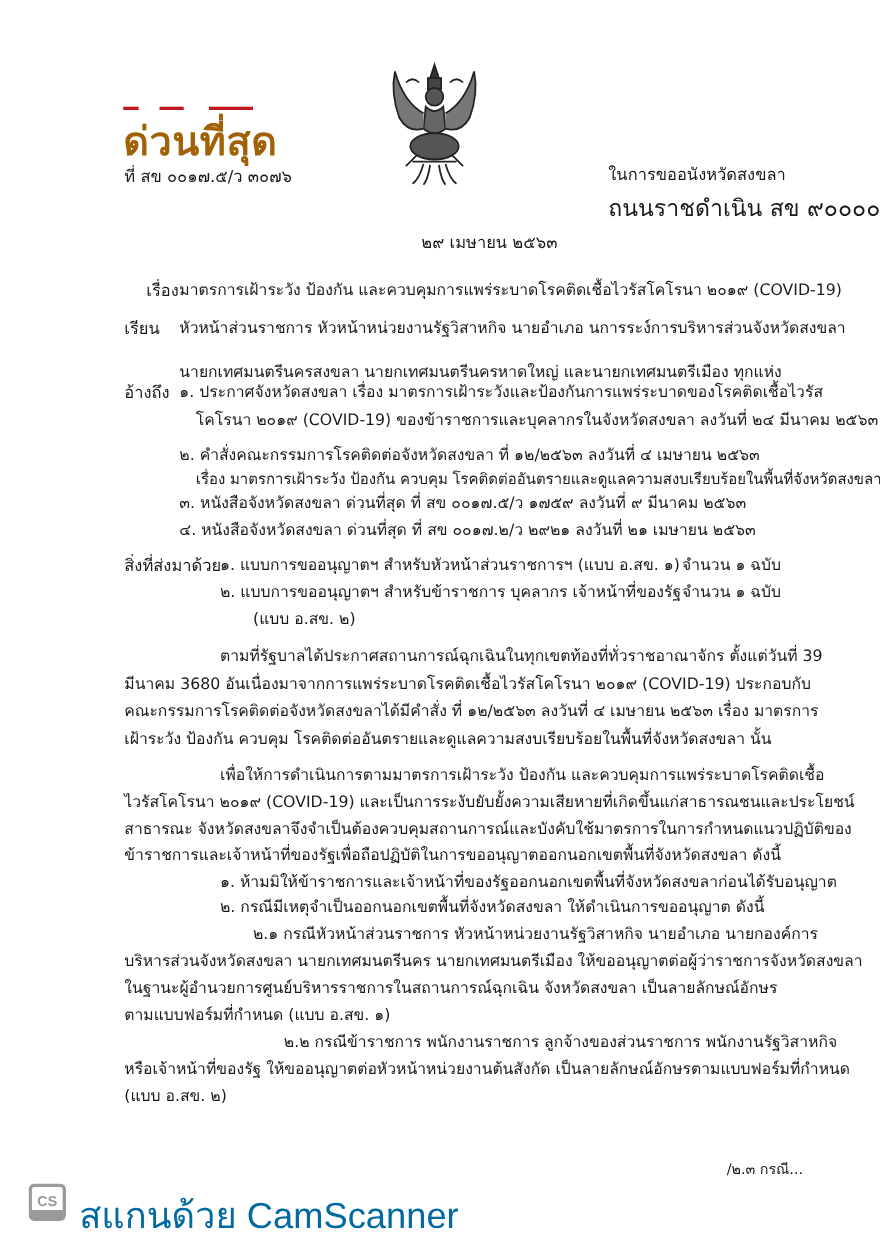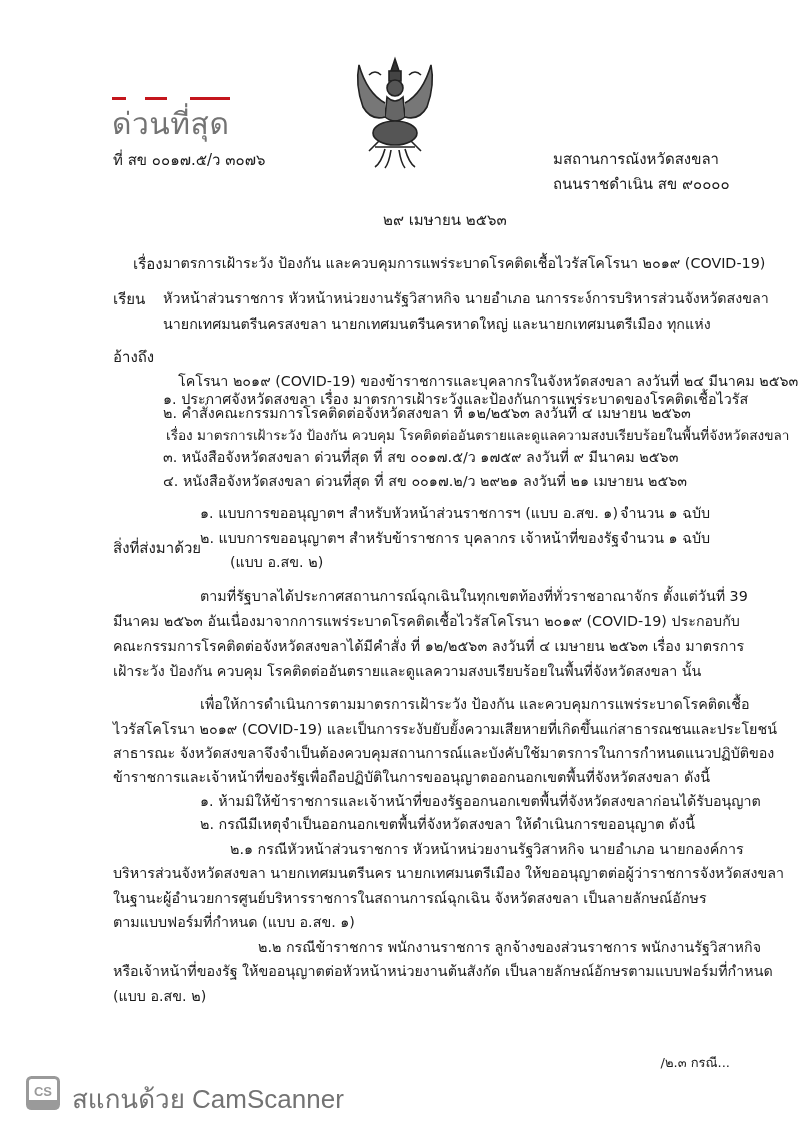--- a/index.html
+++ b/index.html
@@ -2,32 +2,32 @@
 <html><head>
 <meta charset="utf-8">
 <style>
   html, body { margin: 0; padding: 0; }
   body {
     width: 800px; height: 1139px; background: #ffffff; position: relative; overflow: hidden;
     font-family: "DejaVu Sans", "Liberation Sans", sans-serif; color: #1a1a1a;
   }
   .page { position: absolute; left: 0; top: 0; width: 800px; height: 1139px; }
   .abs { position: absolute; white-space: nowrap; }
-  .urgent { left: 112px; top: 100px; font-size: 30px; font-weight: normal; color: #737373; letter-spacing: 0.5px; }
+  .urgent { left: 112px; top: 100px; font-size: 36px; font-weight: bold; color: #a16207; letter-spacing: 0.5px; }
   .urgent-bar { position: absolute; height: 3px; background: #c4161c; top: 97px; }
   .docno { left: 113px; top: 148px; font-size: 15px; }
   .garuda { left: 345px; top: 55px; width: 100px; height: 115px; }
   .addr1 { left: 553px; top: 147px; font-size: 15px; }
-  .addr2 { left: 553px; top: 172px; font-size: 15px; }
+  .addr2 { left: 553px; top: 172px; font-size: 21px; }
   .date { left: 383px; top: 208px; font-size: 15px; }
   .lbl { font-size: 15px; font-weight: normal; }
   .line { position: absolute; white-space: nowrap; font-size: 14.3px; }
   .footer-next { right: 70px; top: 1052px; font-size: 13px; margin-left: 20px; }
   .cs-logo { left: 26px; top: 1076px; width: 34px; height: 21px; }
-  .cs-text { left: 72px; top: 1078px; font-size: 26px; color: #737373; font-family: "Liberation Sans", sans-serif; }
+  .cs-text { left: 72px; top: 1078px; font-size: 33px; color: #0369a1; font-family: "Liberation Sans", sans-serif; }
 </style>
 </head>
 <body>
 
 <div class="page">
 
   <div class="urgent-bar" style="left:112px;width:14px;"></div>
   <div class="urgent-bar" style="left:145px;width:22px;"></div>
   <div class="urgent-bar" style="left:190px;width:40px;"></div>
   <div class="abs urgent">ด่วนที่สุด</div>
@@ -44,48 +44,48 @@
         <path d="M60 48 Q78 38 86 10 Q90 30 82 52 Q74 66 60 62" fill="#777"></path>
         <path d="M24 20 Q30 14 36 20"></path>
         <path d="M76 20 Q70 14 64 20"></path>
         <ellipse cx="50" cy="78" rx="22" ry="12" fill="#555"></ellipse>
         <path d="M30 92 L70 92 M34 86 L24 96 M66 86 L76 96"></path>
         <path d="M40 94 Q36 108 30 112 M46 95 Q44 108 40 113 M54 95 Q56 108 60 113 M60 94 Q64 108 70 112"></path>
       </g>
     </svg>
   </div>
 
-  <div class="abs addr1">มสถานการณังหวัดสงขลา</div>
+  <div class="abs addr1">ในการขออนังหวัดสงขลา</div>
   <div class="abs addr2">ถนนราชดำเนิน สข ๙๐๐๐๐</div>
   <div class="abs date">๒๙ เมษายน ๒๕๖๓</div>
 
   <div class="abs lbl" style="left:113px;top:252px;margin-left:20px;">เรื่อง</div>
   <div class="line" style="left:163px;top:252px;">มาตรการเฝ้าระวัง ป้องกัน และควบคุมการแพร่ระบาดโรคติดเชื้อไวรัสโคโรนา ๒๐๑๙ (COVID-19)</div>
 
   <div class="abs lbl" style="left:113px;top:287px;">เรียน</div>
   <div class="line" style="left:163px;top:287px;">หัวหน้าส่วนราชการ หัวหน้าหน่วยงานรัฐวิสาหกิจ นายอำเภอ นการระง์การบริหารส่วนจังหวัดสงขลา</div>
-  <div class="line" style="left:163px;top:313px;">นายกเทศมนตรีนครสงขลา นายกเทศมนตรีนครหาดใหญ่ และนายกเทศมนตรีเมือง ทุกแห่ง</div>
+  <div class="line" style="left:163px;top:327px;">นายกเทศมนตรีนครสงขลา นายกเทศมนตรีนครหาดใหญ่ และนายกเทศมนตรีเมือง ทุกแห่ง</div>
 
   <div class="abs lbl" style="left:113px;top:345px;text-align:center;">อ้างถึง</div>
-  <div class="line" style="left:163px;top:345px;margin-top:43px;">๑. ประกาศจังหวัดสงขลา เรื่อง มาตรการเฝ้าระวังและป้องกันการแพร่ระบาดของโรคติดเชื้อไวรัส</div>
+  <div class="line" style="left:163px;top:345px;">๑. ประกาศจังหวัดสงขลา เรื่อง มาตรการเฝ้าระวังและป้องกันการแพร่ระบาดของโรคติดเชื้อไวรัส</div>
   <div class="line" style="left:178px;top:370px;">โคโรนา ๒๐๑๙ (COVID-19) ของข้าราชการและบุคลากรในจังหวัดสงขลา ลงวันที่ ๒๔ มีนาคม ๒๕๖๓</div>
   <div class="line" style="left:163px;top:402px;">๒. คำสั่งคณะกรรมการโรคติดต่อจังหวัดสงขลา ที่ ๑๒/๒๕๖๓ ลงวันที่ ๔ เมษายน ๒๕๖๓</div>
-  <div class="line" style="left:166px;top:424px;font-size:13.6px;">เรื่อง มาตรการเฝ้าระวัง ป้องกัน ควบคุม โรคติดต่ออันตรายและดูแลความสงบเรียบร้อยในพื้นที่จังหวัดสงขลา</div>
+  <div class="line" style="left:178px;top:424px;font-size:13.6px;">เรื่อง มาตรการเฝ้าระวัง ป้องกัน ควบคุม โรคติดต่ออันตรายและดูแลความสงบเรียบร้อยในพื้นที่จังหวัดสงขลา</div>
   <div class="line" style="left:163px;top:446px;">๓. หนังสือจังหวัดสงขลา ด่วนที่สุด ที่ สข ๐๐๑๗.๕/ว ๑๗๕๙ ลงวันที่ ๙ มีนาคม ๒๕๖๓</div>
   <div class="line" style="left:163px;top:470px;">๔. หนังสือจังหวัดสงขลา ด่วนที่สุด ที่ สข ๐๐๑๗.๒/ว ๒๙๒๑ ลงวันที่ ๒๑ เมษายน ๒๕๖๓</div>
 
-  <div class="abs lbl" style="left:113px;top:502px;margin-top:34px;">สิ่งที่ส่งมาด้วย</div>
+  <div class="abs lbl" style="left:113px;top:502px;">สิ่งที่ส่งมาด้วย</div>
   <div class="line" style="left:200px;top:502px;">๑. แบบการขออนุญาตฯ สำหรับหัวหน้าส่วนราชการฯ (แบบ อ.สข. ๑)</div>
   <div class="line" style="left:620px;top:502px;">จำนวน ๑ ฉบับ</div>
   <div class="line" style="left:200px;top:527px;">๒. แบบการขออนุญาตฯ สำหรับข้าราชการ บุคลากร เจ้าหน้าที่ของรัฐ</div>
   <div class="line" style="left:620px;top:527px;">จำนวน ๑ ฉบับ</div>
   <div class="line" style="left:230px;top:551px;">(แบบ อ.สข. ๒)</div>
 
   <div class="line" style="left:200px;top:585px;">ตามที่รัฐบาลได้ประกาศสถานการณ์ฉุกเฉินในทุกเขตท้องที่ทั่วราชอาณาจักร ตั้งแต่วันที่ 39</div>
-  <div class="line" style="left:113px;top:610px;">มีนาคม ๒๕๖๓ อันเนื่องมาจากการแพร่ระบาดโรคติดเชื้อไวรัสโคโรนา ๒๐๑๙ (COVID-19) ประกอบกับ</div>
+  <div class="line" style="left:113px;top:610px;">มีนาคม 3680 อันเนื่องมาจากการแพร่ระบาดโรคติดเชื้อไวรัสโคโรนา ๒๐๑๙ (COVID-19) ประกอบกับ</div>
   <div class="line" style="left:113px;top:635px;">คณะกรรมการโรคติดต่อจังหวัดสงขลาได้มีคำสั่ง ที่ ๑๒/๒๕๖๓ ลงวันที่ ๔ เมษายน ๒๕๖๓ เรื่อง มาตรการ</div>
   <div class="line" style="left:113px;top:660px;">เฝ้าระวัง ป้องกัน ควบคุม โรคติดต่ออันตรายและดูแลความสงบเรียบร้อยในพื้นที่จังหวัดสงขลา นั้น</div>
 
   <div class="line" style="left:200px;top:693px;">เพื่อให้การดำเนินการตามมาตรการเฝ้าระวัง ป้องกัน และควบคุมการแพร่ระบาดโรคติดเชื้อ</div>
   <div class="line" style="left:113px;top:718px;">ไวรัสโคโรนา ๒๐๑๙ (COVID-19) และเป็นการระงับยับยั้งความเสียหายที่เกิดขึ้นแก่สาธารณชนและประโยชน์</div>
   <div class="line" style="left:113px;top:742px;">สาธารณะ จังหวัดสงขลาจึงจำเป็นต้องควบคุมสถานการณ์และบังคับใช้มาตรการในการกำหนดแนวปฏิบัติของ</div>
   <div class="line" style="left:113px;top:766px;">ข้าราชการและเจ้าหน้าที่ของรัฐเพื่อถือปฏิบัติในการขออนุญาตออกนอกเขตพื้นที่จังหวัดสงขลา ดังนี้</div>
 
   <div class="line" style="left:200px;top:790px;">๑. ห้ามมิให้ข้าราชการและเจ้าหน้าที่ของรัฐออกนอกเขตพื้นที่จังหวัดสงขลาก่อนได้รับอนุญาต</div>
   <div class="line" style="left:200px;top:813px;">๒. กรณีมีเหตุจำเป็นออกนอกเขตพื้นที่จังหวัดสงขลา ให้ดำเนินการขออนุญาต ดังนี้</div>

